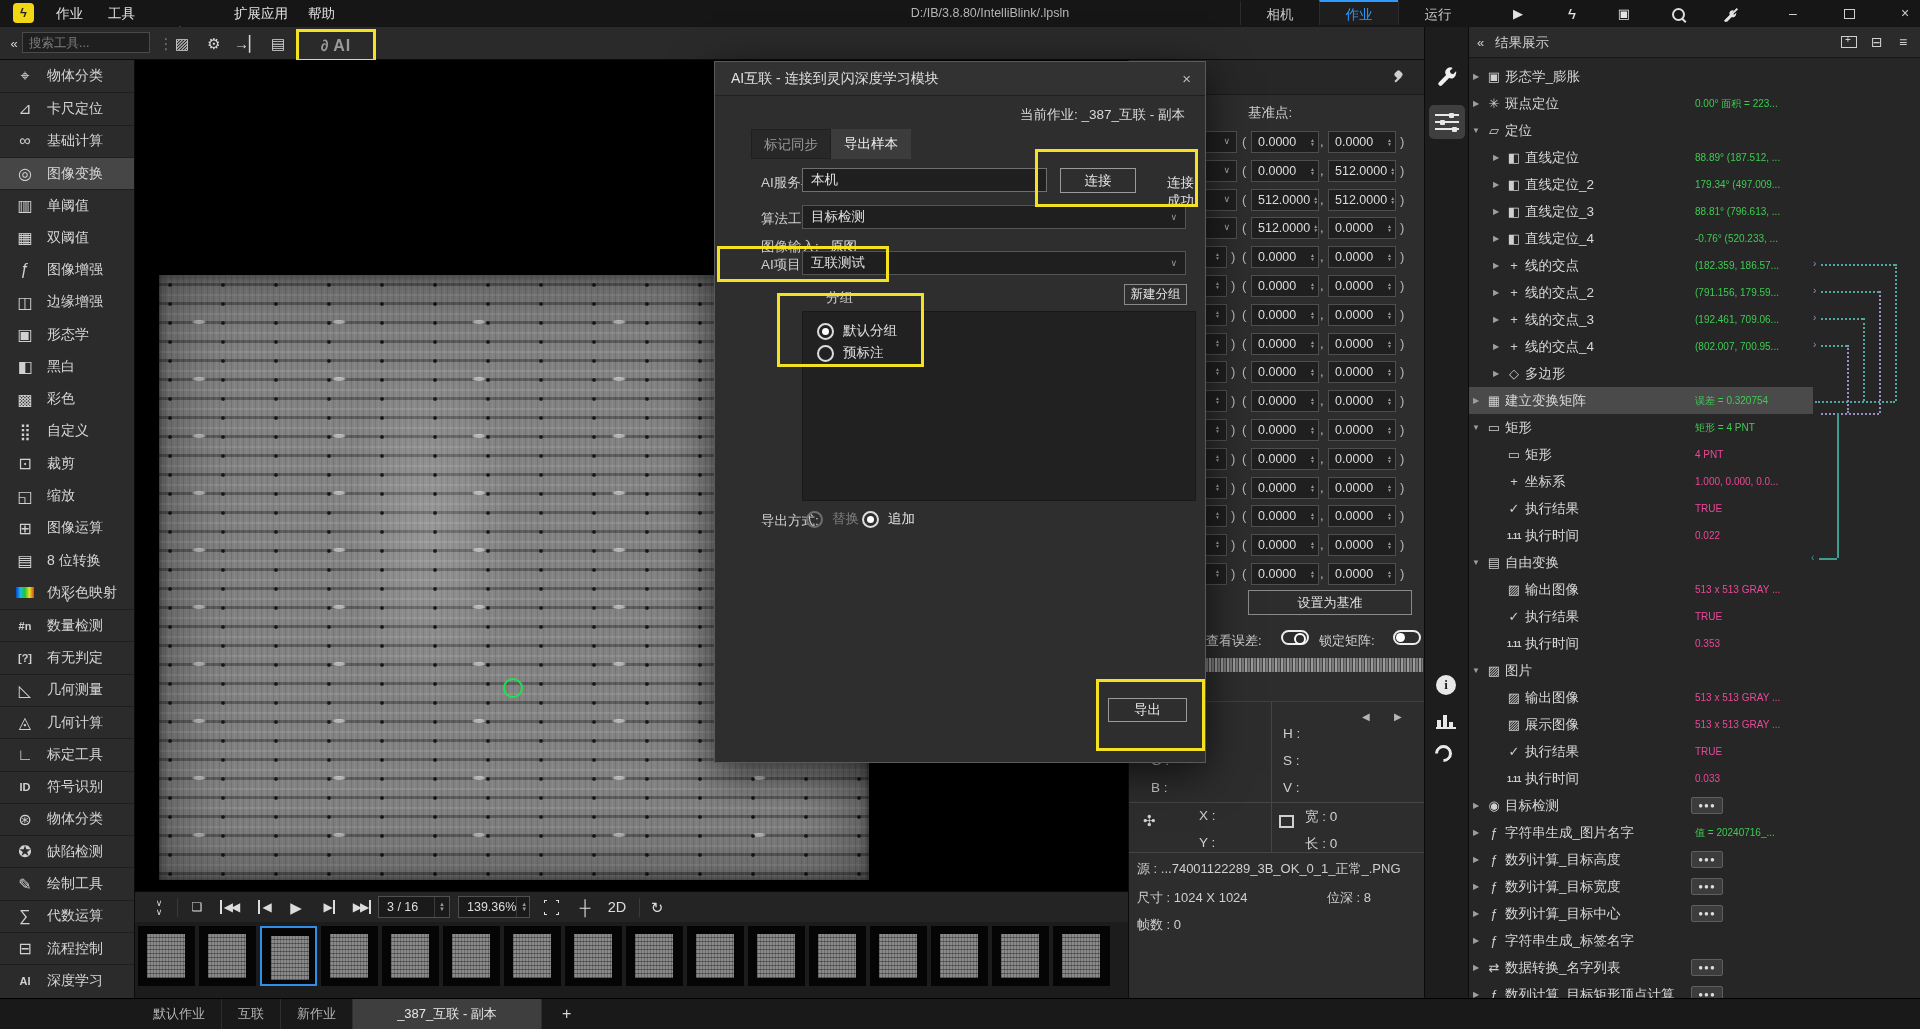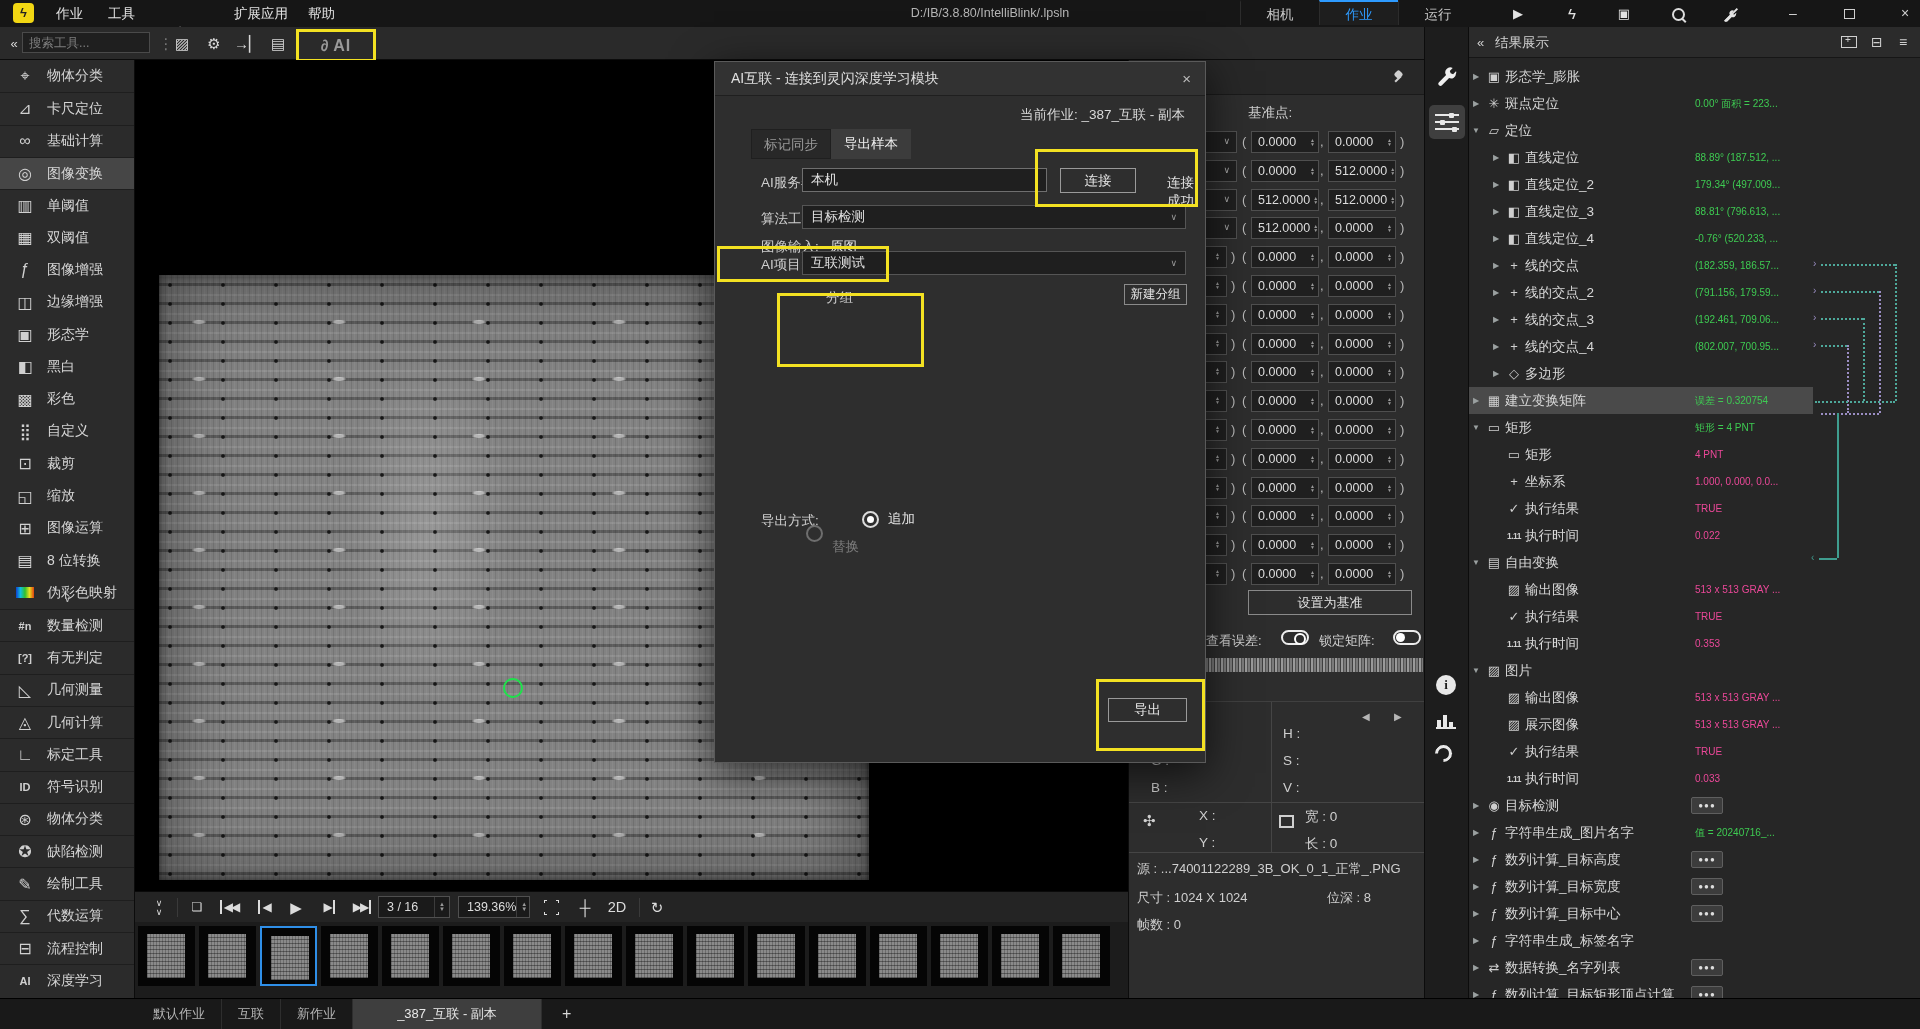--- a/index.html
+++ b/index.html
@@ -165,21 +165,21 @@
               font-size:13.5px;display:flex;align-items:center;padding-left:8px;box-sizing:border-box;}
   .dlg-select .ch{margin-left:auto;padding-right:8px;color:#9a9a9a;font-size:9px;}
   .dlg-btn{position:absolute;background:#2e2e2e;border:1px solid #9a9a9a;color:#e5e5e5;font-size:13.5px;
            text-align:center;box-sizing:border-box;}
   #grp-box{position:absolute;left:87px;top:249px;width:394px;height:190px;background:#212121;border:1px solid #191919;box-sizing:border-box;}
   .radio{width:13px;height:13px;border:2px solid #dcdcdc;border-radius:50%;display:inline-block;position:relative;
          vertical-align:middle;box-sizing:content-box;}
   .radio.checked::after{content:"";position:absolute;left:3px;top:3px;width:7px;height:7px;background:#fff;border-radius:50%;}
   .radio.disabled{border-color:#6e6e6e;}
   .radio-row{position:absolute;font-size:13.5px;color:#e0e0e0;display:flex;align-items:center;gap:9px;}
-  .radio-row .dis{color:#7e7e7e;margin-top:28px;}
+  .radio-row .dis{color:#7e7e7e;}
   .ybox{position:absolute;border:3px solid #f3e122;z-index:50;pointer-events:none;}
 </style>
 </head>
 <body>
 
 <div id="app">
 
   <div id="titlebar" class="abs">
     <div id="logo" class="abs">ϟ</div>
     <div id="menubar">
@@ -1049,20 +1049,30 @@
 
     <div class="dlg-label" style="left:22px;top:194px">AI项目:</div>
     <div class="dlg-select" style="left:87px;top:189px;width:384px">
       <span>互联测试</span>
         <span class="ch">∨</span>
     </div>
 
     <div class="dlg-label" style="left:87px;top:227px">分组</div>
     <div class="dlg-btn" style="left:409px;top:222px;width:63px;height:21px;line-height:19px;font-size:12.5px;border-color:#8a8a8a">新建分组</div>
 
+    <div id="grp-box">
+      <div class="radio-row" style="left:14px;top:10px">
+        <span class="radio checked"></span>
+        <span>默认分组</span>
+      </div>
+      <div class="radio-row" style="left:14px;top:32px">
+        <span class="radio"></span>
+        <span>预标注</span>
+      </div>
+    </div>
 
     <div class="dlg-label" style="left:22px;top:450px">导出方式:</div>
     <div class="radio-row" style="left:91px;top:448px">
       <span class="radio disabled"></span>
       <span class="dis">替换</span>
     </div>
     <div class="radio-row" style="left:147px;top:448px">
       <span class="radio checked"></span>
       <span>追加</span>
     </div>

